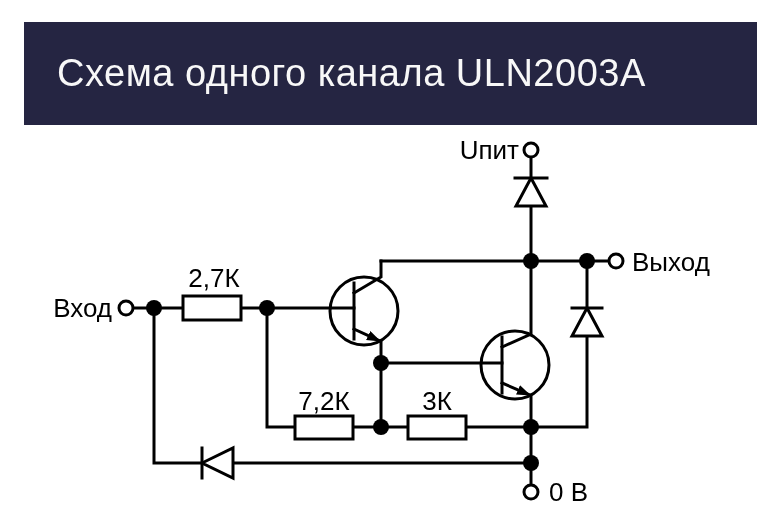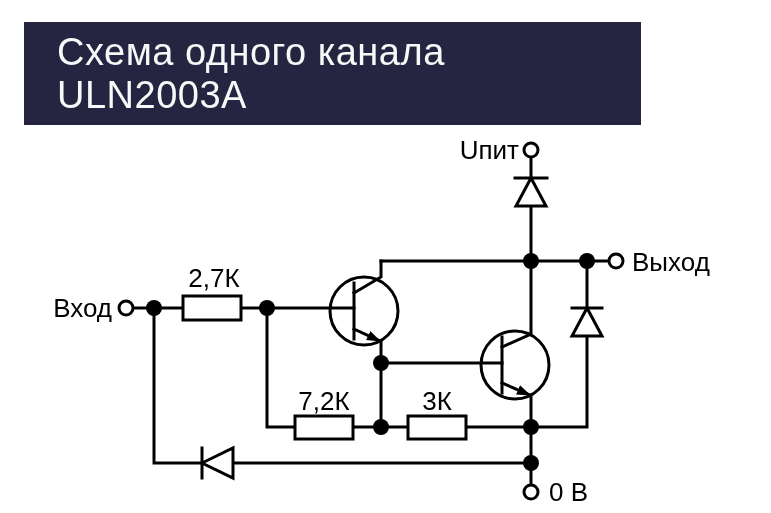--- a/index.html
+++ b/index.html
@@ -12,21 +12,21 @@
   html,body{margin:0;padding:0;}
   body{
     width:771px;height:513px;
     background:var(--background);
     font-family:"Liberation Sans",sans-serif;
     position:relative;
     overflow:hidden;
   }
   .banner{
     position:absolute;left:24px;top:22px;
-    width:617px;height:103px;
+    width:733px;height:103px;
     background:var(--banner-bg);
     display:flex;align-items:center;
     box-sizing:border-box;
     padding-left:33px;
   }
   .banner h1{
     margin:0;
     font-size:38px;font-weight:400;
     letter-spacing:0.5px;
     color:var(--title-text);

